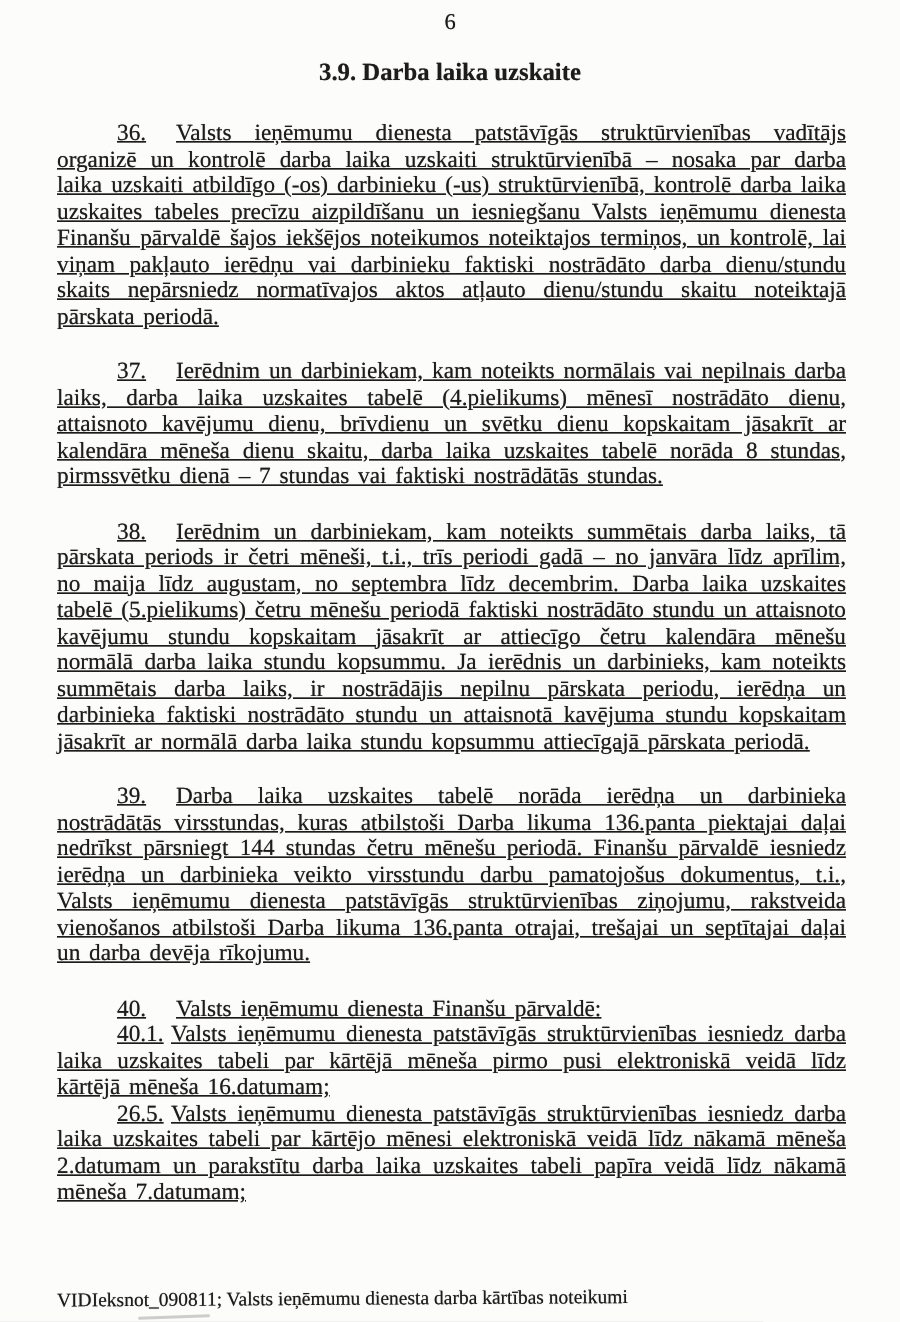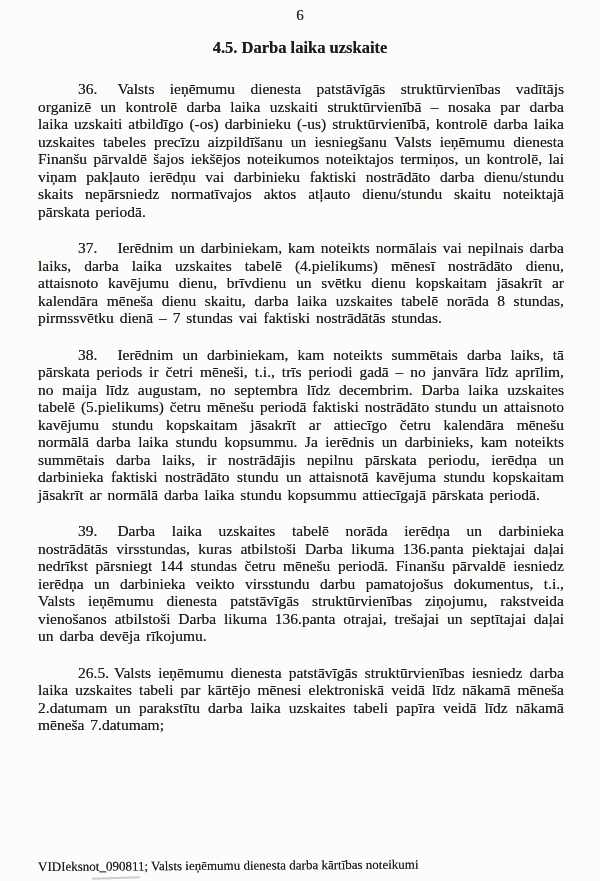--- a/index.html
+++ b/index.html
@@ -34,20 +34,21 @@
   .body-text {
     margin: 23px 36px 0 38px;
     font-size: 15.5px;
     line-height: 17.5px;
     word-spacing: 2px;
   }
   .para {
     margin: 0 0 19px 0;
     text-indent: 40px;
     text-align: justify;
+    text-decoration: underline;
   }
   .para.tight {
     margin-bottom: 0;
   }
   .pnum {
     padding-right: 20px;
   }
   .para.sub .pnum {
     padding-right: 5px;
   }
@@ -73,33 +74,35 @@
     transform: rotate(-2deg);
   }
 </style>
 </head>
 <body>
 
 <div class="page">
 
   <div class="page-number">6</div>
 
-  <div class="heading">4.5. Darba laika uzskaite</div>
+  <div class="heading">3.9. Darba laika uzskaite</div>
 
   <div class="body-text">
 
     <p class="para"><span class="pnum">36.</span><span>Valsts ieņēmumu dienesta patstāvīgās struktūrvienības vadītājs organizē un kontrolē darba laika uzskaiti struktūrvienībā – nosaka par darba laika uzskaiti atbildīgo (-os) darbinieku (-us) struktūrvienībā, kontrolē darba laika uzskaites tabeles precīzu aizpildīšanu un iesniegšanu Valsts ieņēmumu dienesta Finanšu pārvaldē šajos iekšējos noteikumos noteiktajos termiņos, un kontrolē, lai viņam pakļauto ierēdņu vai darbinieku faktiski nostrādāto darba dienu/stundu skaits nepārsniedz normatīvajos aktos atļauto dienu/stundu skaitu noteiktajā pārskata periodā.</span></p>
 
     <p class="para"><span class="pnum">37.</span><span>Ierēdnim un darbiniekam, kam noteikts normālais vai nepilnais darba laiks, darba laika uzskaites tabelē (4.pielikums) mēnesī nostrādāto dienu, attaisnoto kavējumu dienu, brīvdienu un svētku dienu kopskaitam jāsakrīt ar kalendāra mēneša dienu skaitu, darba laika uzskaites tabelē norāda 8 stundas, pirmssvētku dienā – 7 stundas vai faktiski nostrādātās stundas.</span></p>
 
     <p class="para"><span class="pnum">38.</span><span>Ierēdnim un darbiniekam, kam noteikts summētais darba laiks, tā pārskata periods ir četri mēneši, t.i., trīs periodi gadā – no janvāra līdz aprīlim, no maija līdz augustam, no septembra līdz decembrim. Darba laika uzskaites tabelē (5.pielikums) četru mēnešu periodā faktiski nostrādāto stundu un attaisnoto kavējumu stundu kopskaitam jāsakrīt ar attiecīgo četru kalendāra mēnešu normālā darba laika stundu kopsummu. Ja ierēdnis un darbinieks, kam noteikts summētais darba laiks, ir nostrādājis nepilnu pārskata periodu, ierēdņa un darbinieka faktiski nostrādāto stundu un attaisnotā kavējuma stundu kopskaitam jāsakrīt ar normālā darba laika stundu kopsummu attiecīgajā pārskata periodā.</span></p>
 
     <p class="para"><span class="pnum">39.</span><span>Darba laika uzskaites tabelē norāda ierēdņa un darbinieka nostrādātās virsstundas, kuras atbilstoši Darba likuma 136.panta piektajai daļai nedrīkst pārsniegt 144 stundas četru mēnešu periodā. Finanšu pārvaldē iesniedz ierēdņa un darbinieka veikto virsstundu darbu pamatojošus dokumentus, t.i., Valsts ieņēmumu dienesta patstāvīgās struktūrvienības ziņojumu, rakstveida vienošanos atbilstoši Darba likuma 136.panta otrajai, trešajai un septītajai daļai un darba devēja rīkojumu.</span></p>
 
+    <p class="para tight"><span class="pnum">40.</span><span>Valsts ieņēmumu dienesta Finanšu pārvaldē:</span></p>
 
+    <p class="para tight sub"><span class="pnum">40.1.</span><span>Valsts ieņēmumu dienesta patstāvīgās struktūrvienības iesniedz darba laika uzskaites tabeli par kārtējā mēneša pirmo pusi elektroniskā veidā līdz kārtējā mēneša 16.datumam;</span></p>
 
     <p class="para tight sub"><span class="pnum">26.5.</span><span>Valsts ieņēmumu dienesta patstāvīgās struktūrvienības iesniedz darba laika uzskaites tabeli par kārtējo mēnesi elektroniskā veidā līdz nākamā mēneša 2.datumam un parakstītu darba laika uzskaites tabeli papīra veidā līdz nākamā mēneša 7.datumam;</span></p>
 
   </div>
 
   <div class="footer-note">VIDIeksnot_090811; Valsts ieņēmumu dienesta darba kārtības noteikumi</div>
 
   <div class="scan-artifact"></div>
 
 </div>

